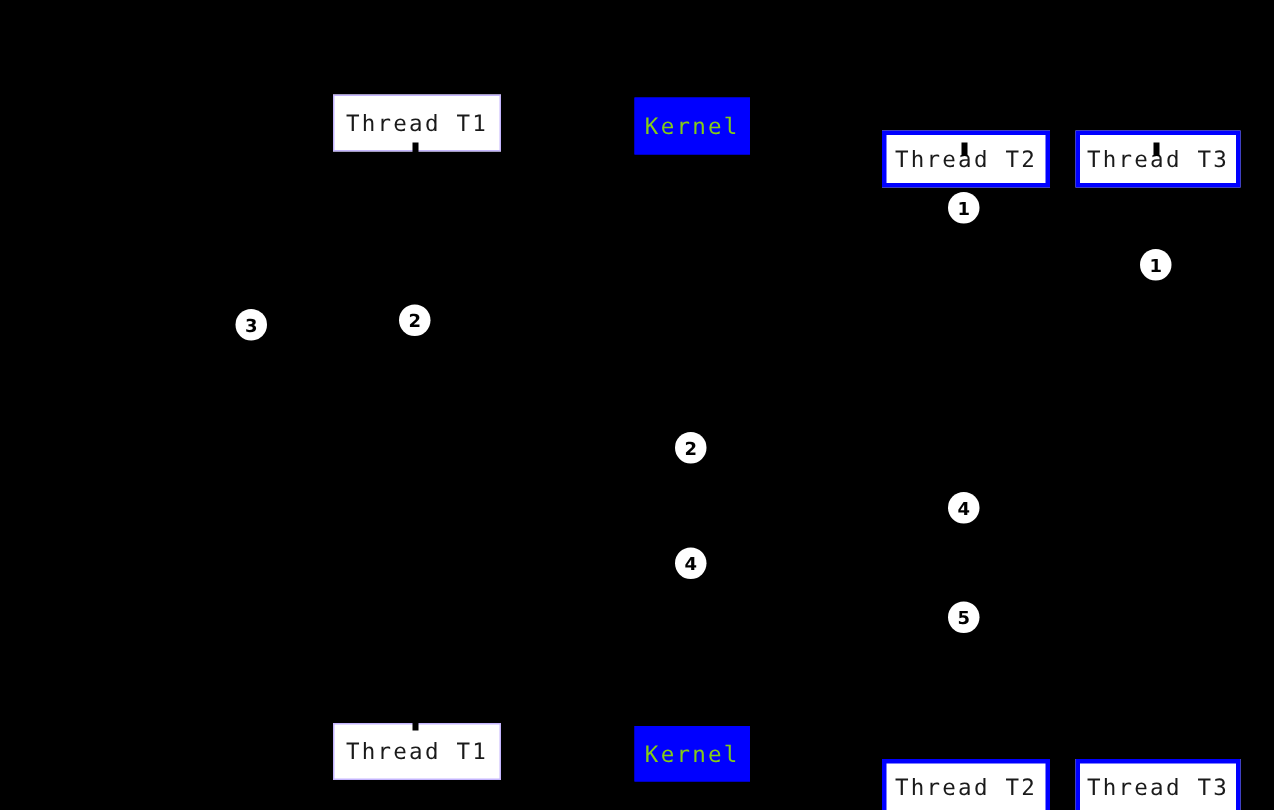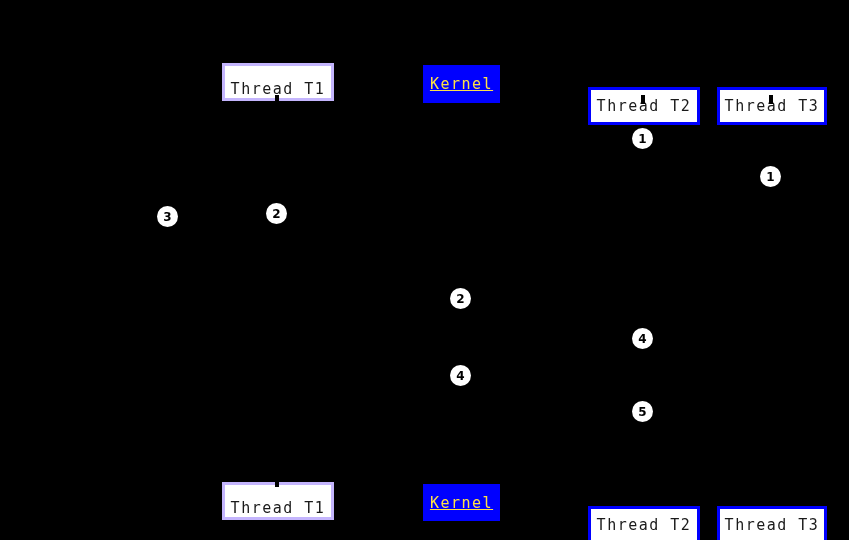--- a/index.html
+++ b/index.html
@@ -5,23 +5,23 @@
   html,body{margin:0;padding:0;background:#000;}
   .canvas{
     position:relative;width:849px;height:540px;background:#000000;overflow:hidden;
   }
   .pbox{
     position:absolute;box-sizing:border-box;background:#ffffff;
     display:flex;align-items:center;justify-content:center;
     font-family:"DejaVu Sans Mono","Liberation Mono",monospace;
     font-size:15px;letter-spacing:1.5px;color:#1a1a1a;white-space:nowrap;
   }
-  .pbox.red{border:3px solid #c4b5fd;align-items:flex-end;}
+  .pbox.red{border:1px solid #c4b5fd;}
   .pbox.blue{border:3px solid #0000ff;margin-top:24px;}
-  .pbox.kernel{background:#0000ff;border:3px solid #0000ff;color:#fde047;text-decoration:underline;}
+  .pbox.kernel{background:#0000ff;border:3px solid #0000ff;color:#84cc16;}
   .marker{
     position:absolute;width:21px;height:21px;border-radius:50%;
     background:#ffffff;color:#000000;
     display:flex;align-items:center;justify-content:center;
     font-family:"DejaVu Sans","Liberation Sans",sans-serif;
     font-size:12px;font-weight:700;line-height:1;
   }
   .notch{position:absolute;width:4px;height:9px;background:#000000;}
 </style>
 </head>

